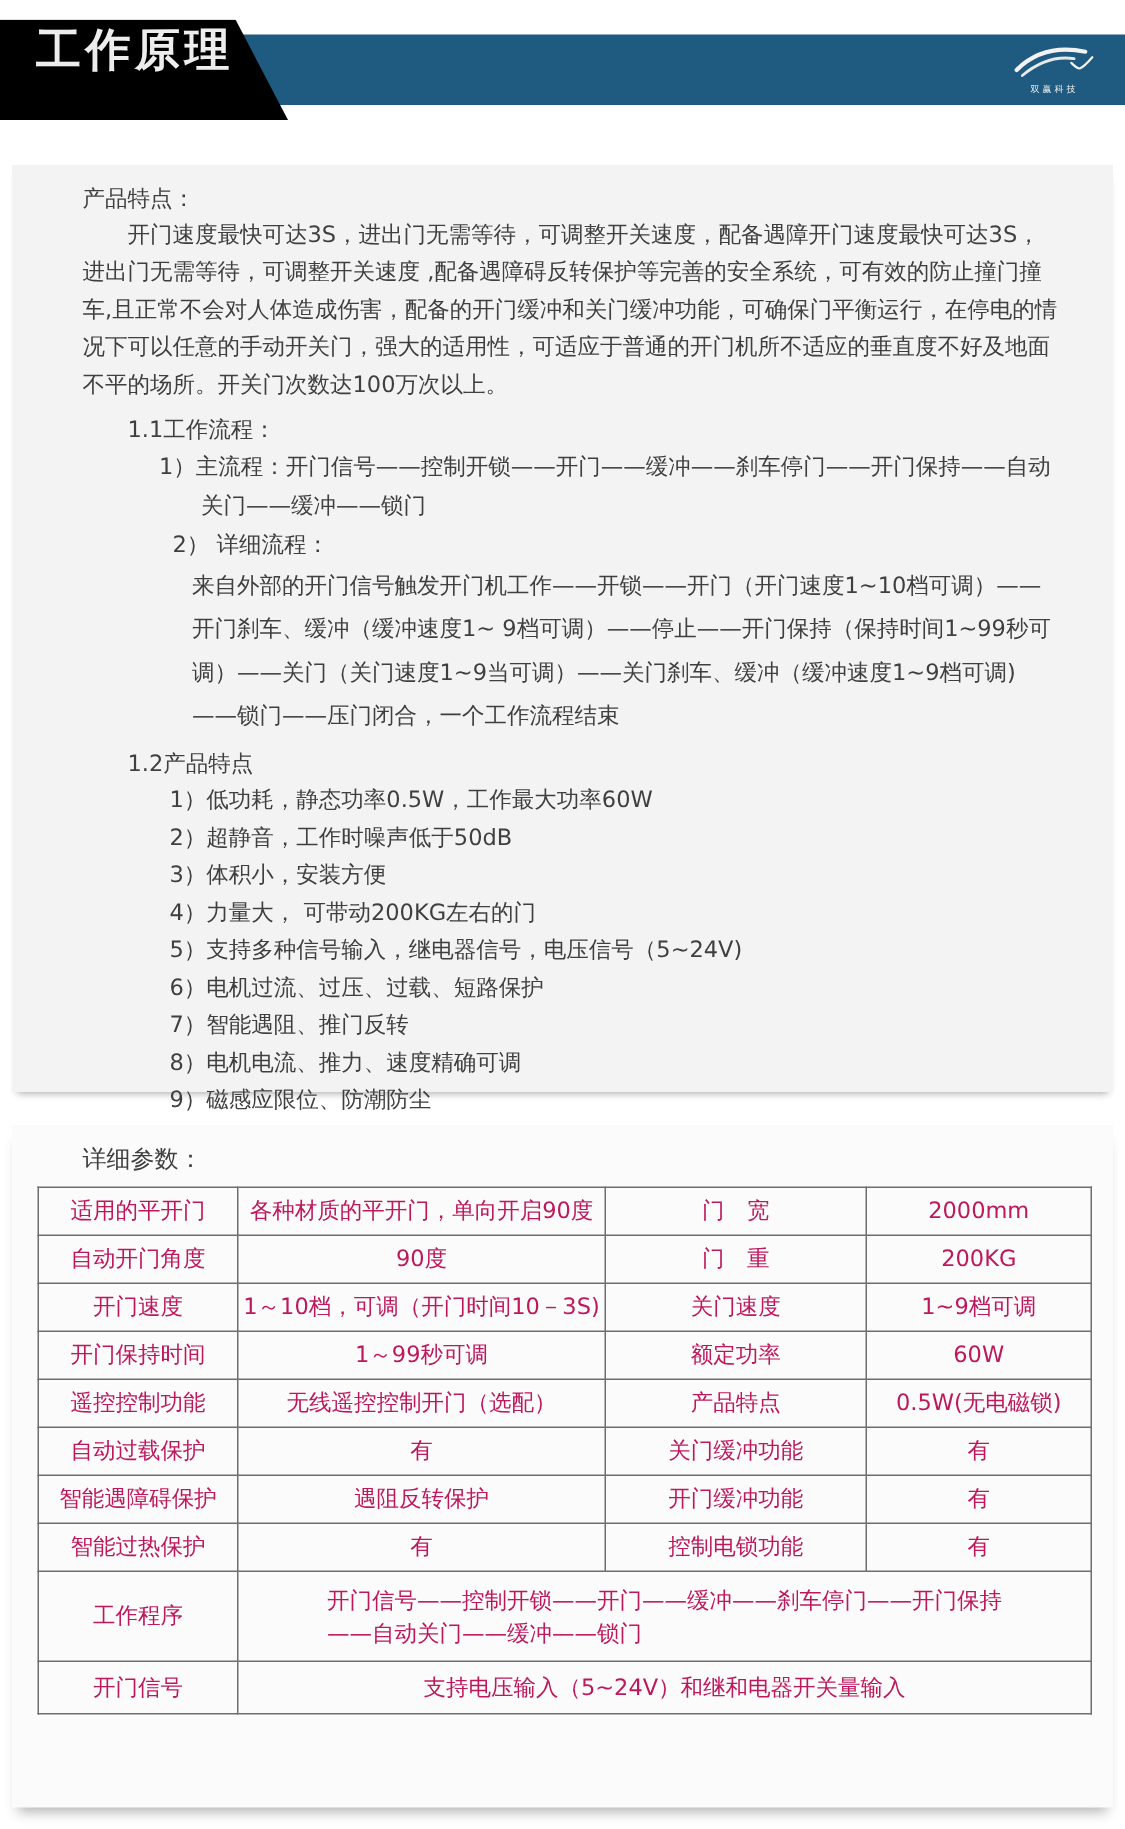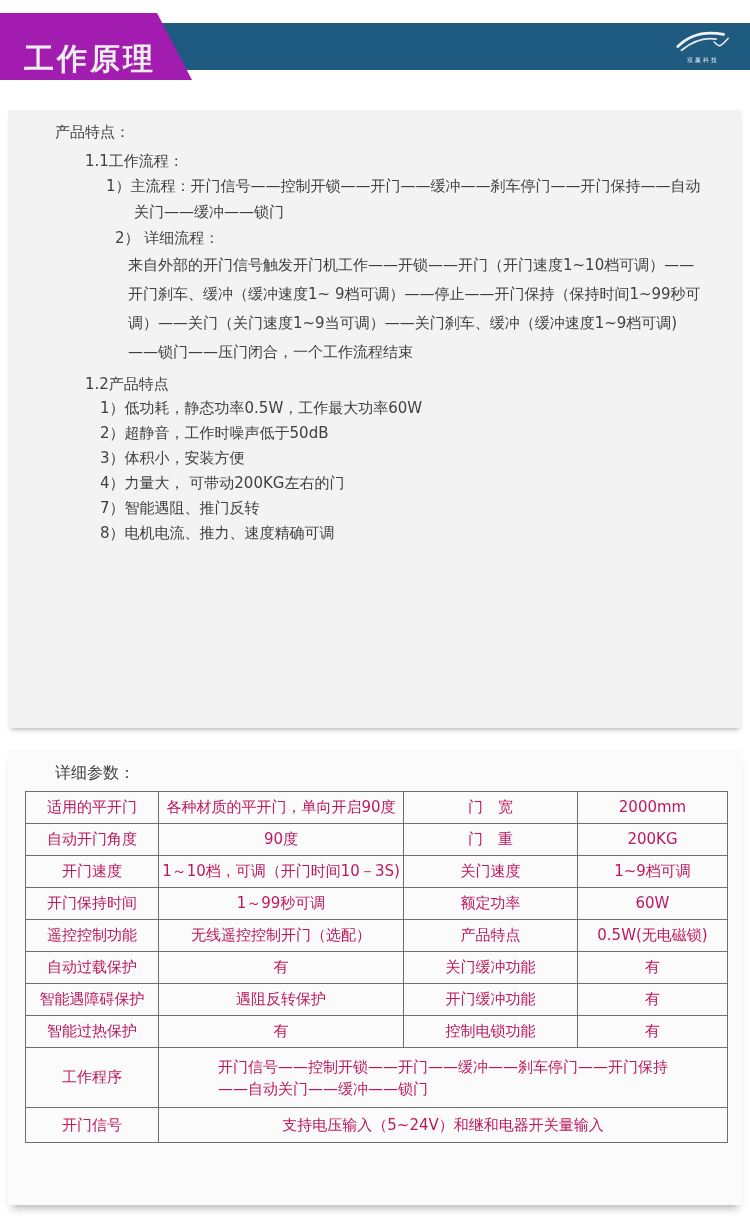--- a/index.html
+++ b/index.html
@@ -10,23 +10,23 @@
     color:#3f3f3f; overflow:hidden; position:relative;
   }
   
   .header { position:relative; height:80px; margin-top:0; }
   .header-bar {
     position:absolute; left:30px; right:0; top:23px; height:47px;
     background:#1f5a80;
   }
   .header-block {
     position:absolute; left:0; top:13px; width:192px; height:67px;
-    background:#a21caf;
+    background:#000000;
     clip-path:polygon(0 0, 157px 0, 192px 100%, 0 100%);
-    display:flex; align-items:flex-end;
+    display:flex; align-items:flex-start;
   }
   .header-title {
     font-size:30px; font-weight:600; color:#ededed;
     letter-spacing:3px; padding-left:24px; white-space:nowrap;
   }
   .logo {
     position:absolute; right:18px; top:26px; width:58px; height:42px;
     display:flex; flex-direction:column; align-items:center;
   }
   .logo svg { width:56px; height:30px; display:block; }
@@ -46,21 +46,21 @@
   
   .h { font-size:15px; line-height:24px; }
   .intro { font-size:15px; line-height:25px; text-indent:2em; }
   .sub { font-size:15px; line-height:24px; margin-left:30px; margin-top:5px; }
   .flow-item {
     font-size:15px; line-height:26px;
     margin-left:51px; padding-left:28px; text-indent:-28px;
   }
   .flow-label { font-size:15px; line-height:26px; margin-left:60px; }
   .flow-detail { font-size:15px; line-height:29px; margin-left:73px; }
-  .feat-item { font-size:15px; line-height:25px; margin-left:45px; }
+  .feat-item { font-size:15px; line-height:25px; margin-left:58px; }
   
   .specs-h { font-size:16px; line-height:22px; margin-left:30px; }
   table.specs {
     border-collapse:collapse; width:702px; margin-top:7px;
     table-layout:fixed; font-size:15px; color:#be185d;
   }
   table.specs td {
     border:1.5px solid #6e6e6e; text-align:center;
     padding:0 2px; height:32px; line-height:19px;
   }
@@ -86,31 +86,35 @@
         <path d="M3,22 Q22,3 52,9" fill="none" stroke="#f2f2f2" stroke-width="3" stroke-linecap="round"></path>
         <path d="M7,26 Q25,11 44,14" fill="none" stroke="#e8e8e8" stroke-width="2" stroke-linecap="round"></path>
         <path d="M42,17 q4,4 6,4 q3,-1 9,-8" fill="none" stroke="#f2f2f2" stroke-width="1.6" stroke-linecap="round"></path>
       </svg>
       <span class="logo-text">双赢科技</span>
     </div>
   </div>
 
   <div class="card features-card">
     <p class="h">产品特点：</p>
+    <p class="intro">开门速度最快可达3S，进出门无需等待，可调整开关速度，配备遇障开门速度最快可达3S，进出门无需等待，可调整开关速度 ,配备遇障碍反转保护等完善的安全系统，可有效的防止撞门撞车,且正常不会对人体造成伤害，配备的开门缓冲和关门缓冲功能，可确保门平衡运行，在停电的情况下可以任意的手动开关门，强大的适用性，可适应于普通的开门机所不适应的垂直度不好及地面不平的场所。开关门次数达100万次以上。</p>
     <p class="sub">1.1工作流程：</p>
     <p class="flow-item">1）主流程：开门信号——控制开锁——开门——缓冲——刹车停门——开门保持——自动关门——缓冲——锁门</p>
     <p class="flow-label">2） 详细流程：</p>
     <p class="flow-detail">来自外部的开门信号触发开门机工作——开锁——开门（开门速度1~10档可调）——开门刹车、缓冲（缓冲速度1~ 9档可调）——停止——开门保持（保持时间1~99秒可调）——关门（关门速度1~9当可调）——关门刹车、缓冲（缓冲速度1~9档可调)——锁门——压门闭合，一个工作流程结束</p>
     <p class="sub">1.2产品特点</p>
     <p class="feat-item">1）低功耗，静态功率0.5W，工作最大功率60W</p>
     <p class="feat-item">2）超静音，工作时噪声低于50dB</p>
     <p class="feat-item">3）体积小，安装方便</p>
     <p class="feat-item">4）力量大， 可带动200KG左右的门</p>
+    <p class="feat-item">5）支持多种信号输入，继电器信号，电压信号（5~24V)</p>
+    <p class="feat-item">6）电机过流、过压、过载、短路保护</p>
     <p class="feat-item">7）智能遇阻、推门反转</p>
     <p class="feat-item">8）电机电流、推力、速度精确可调</p>
+    <p class="feat-item">9）磁感应限位、防潮防尘</p>
   </div>
 
   <div class="card specs-card">
     <p class="specs-h">详细参数：</p>
     <table class="specs">
       <colgroup>
         <col style="width:133px">
           <col style="width:245px">
           <col style="width:174px">
           <col style="width:150px">

